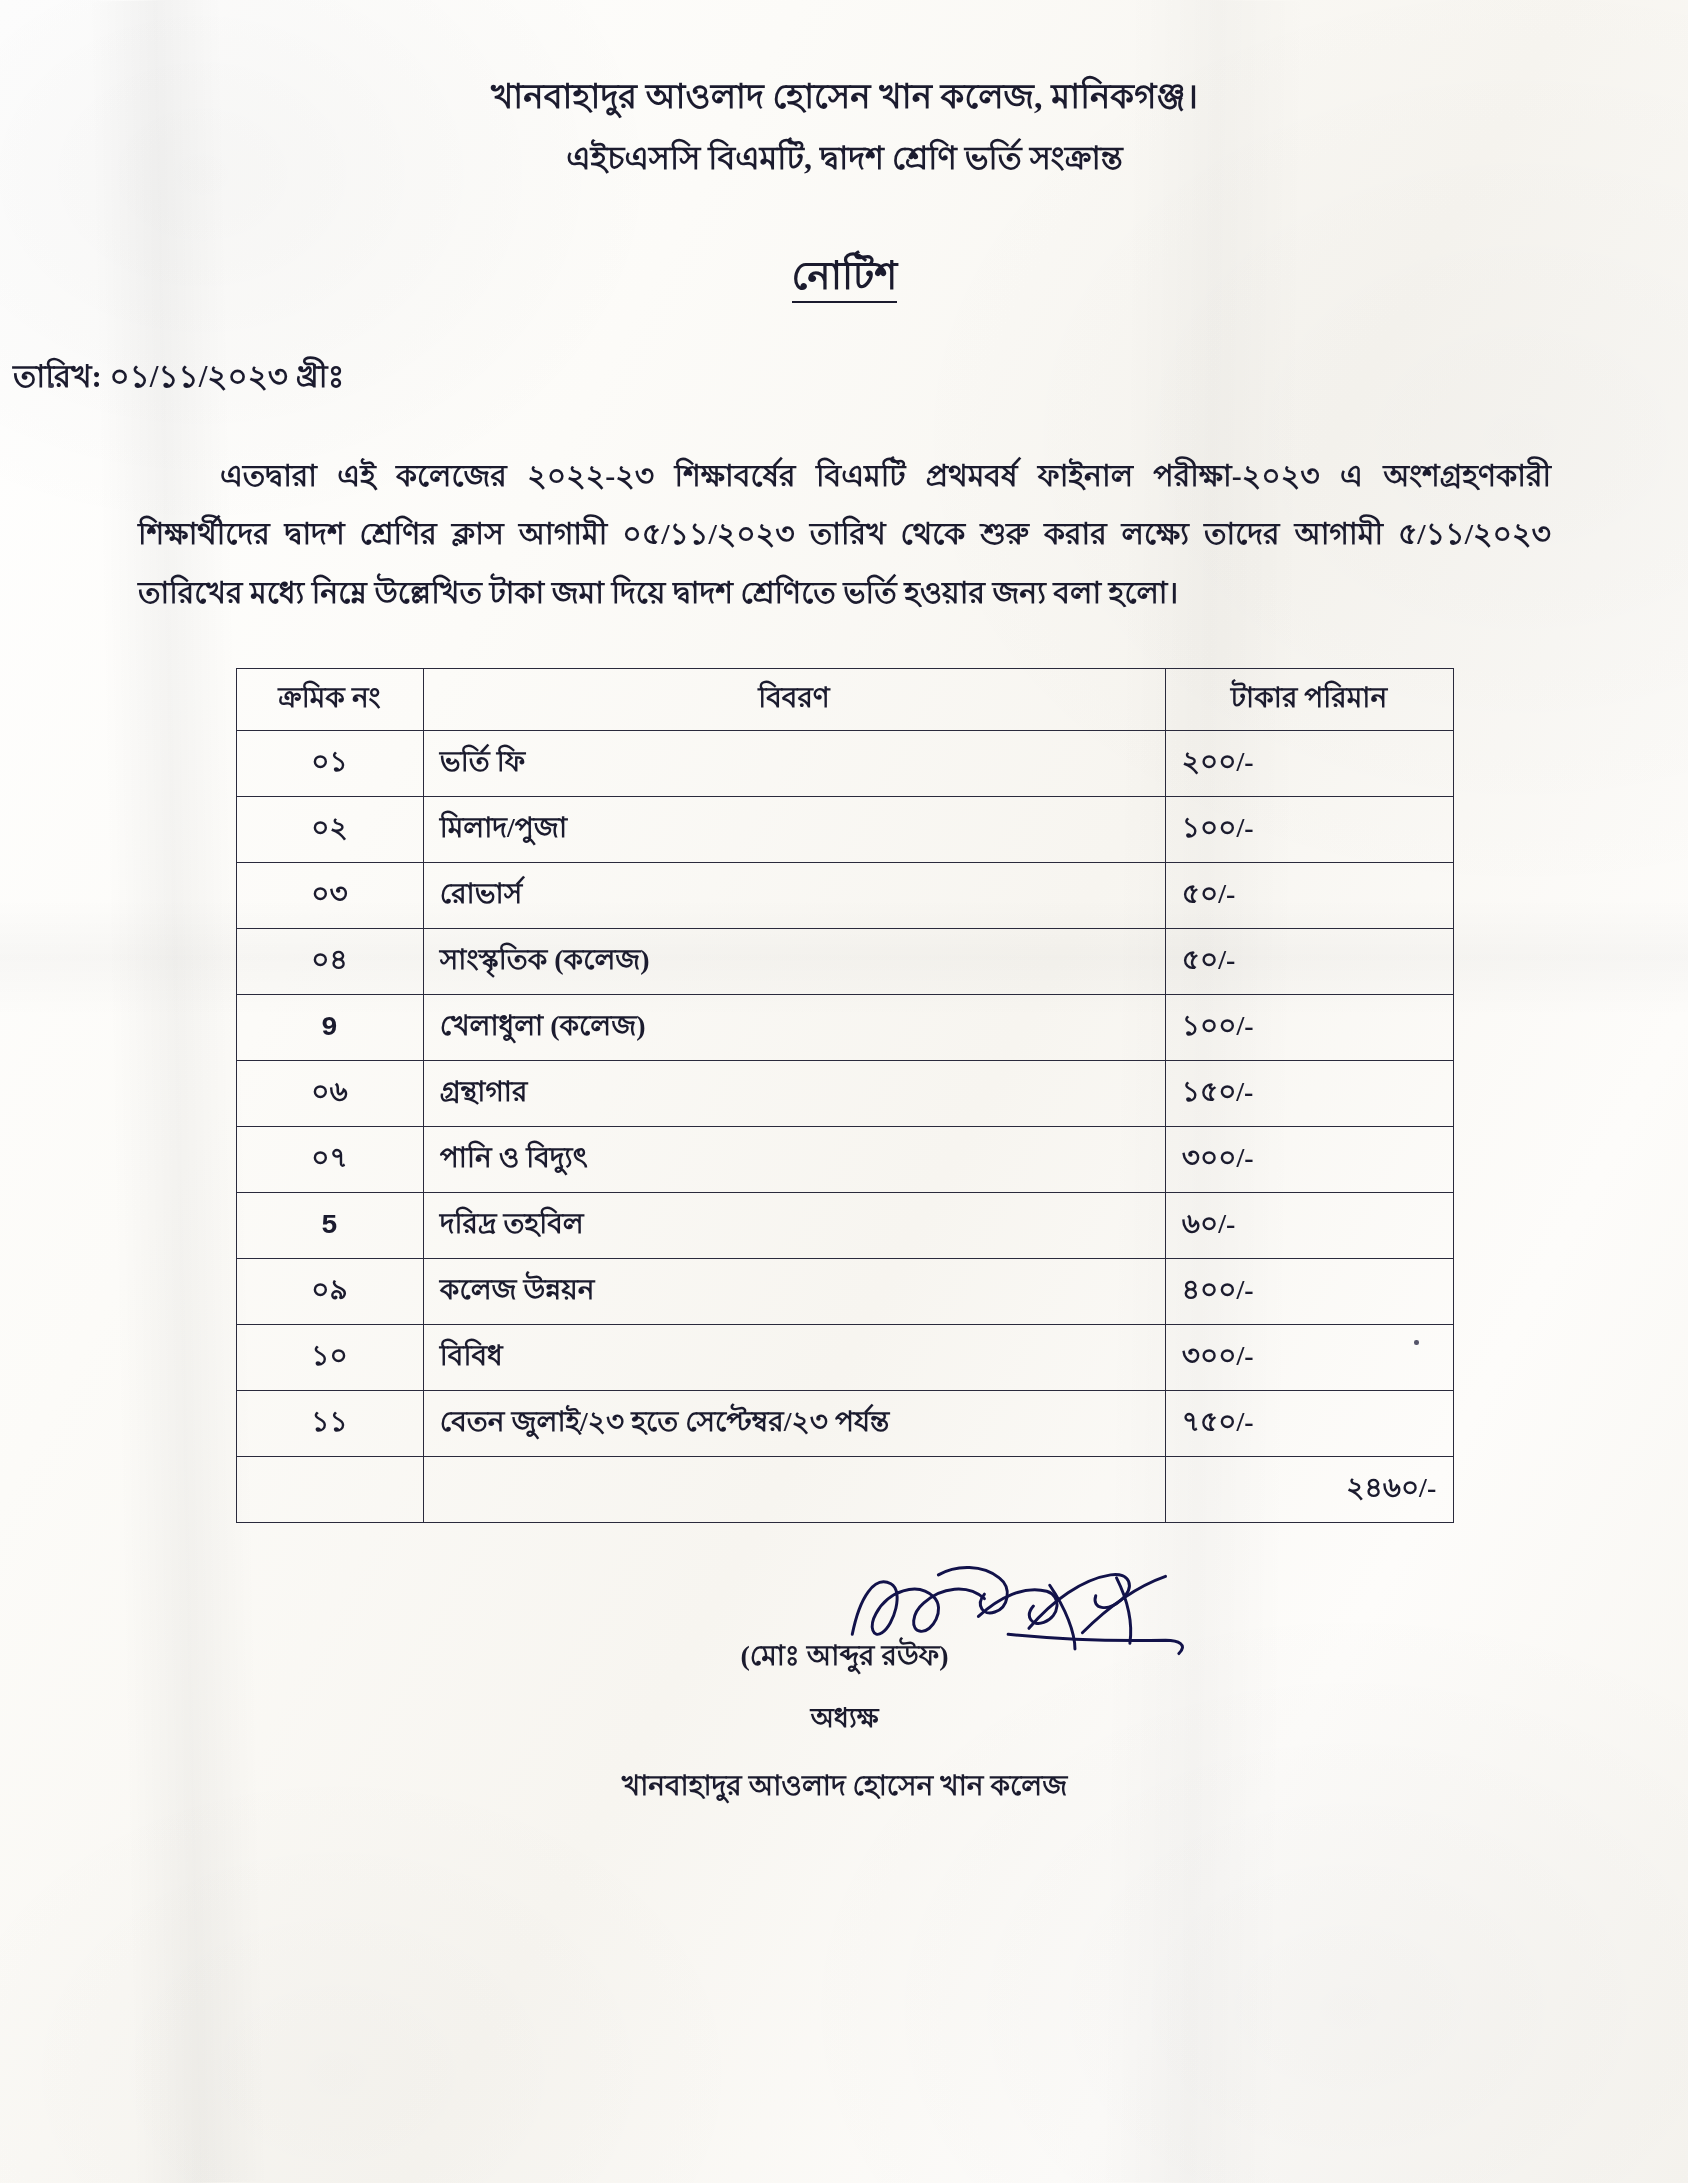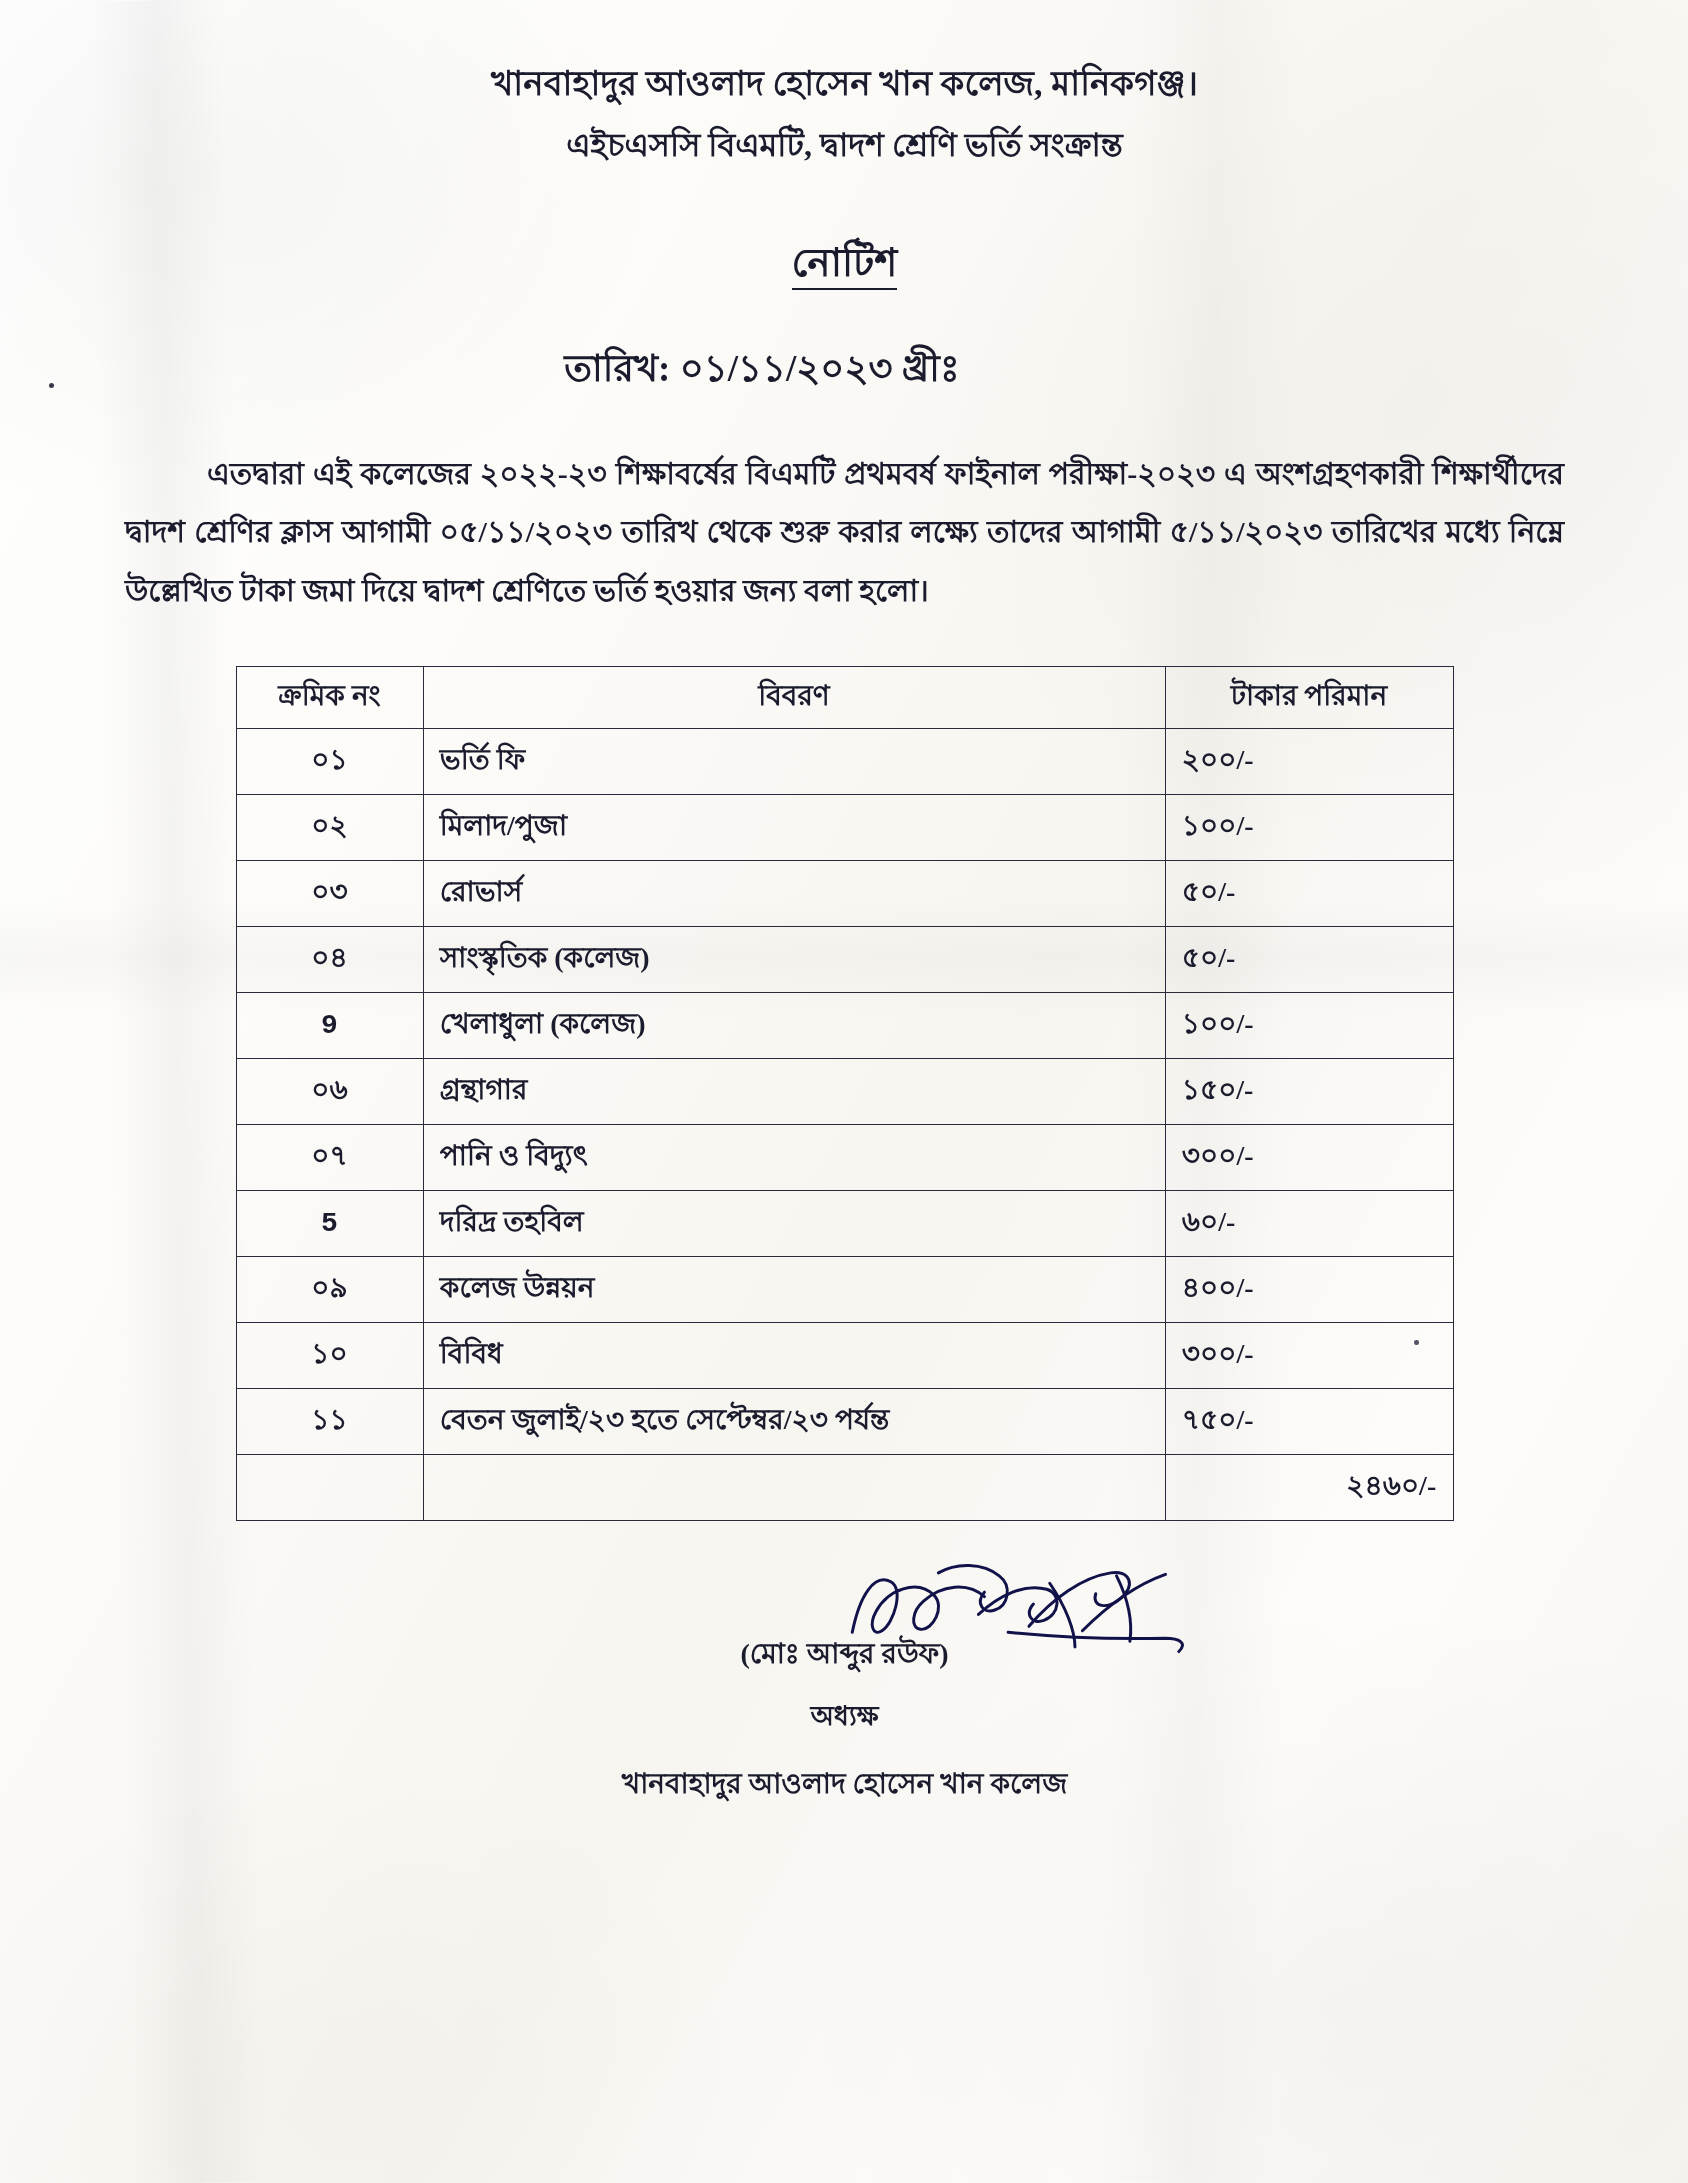--- a/index.html
+++ b/index.html
@@ -33,21 +33,21 @@
     pointer-events: none;
   }
   .crease.c1 { left: 111px; top: 0; width: 134px; height: 2183px; transform: rotate(-1.2deg); }
   .crease.c2 { left: 1114px; top: 0; width: 178px; height: 2183px; transform: rotate(0.8deg); opacity: .7; }
   .crease.c3 { left: 0; top: 898px; width: 1689px; height: 119px;
      background: linear-gradient(180deg, rgba(0,0,0,0) 0%, rgba(0,0,0,0.025) 50%, rgba(0,0,0,0) 100%); }
 
   .content {
     position: relative;
     z-index: 3;
-    padding: 0;
+    padding: 13px;
   }
 
   .header {
     text-align: center;
     padding-top: 58px;
     line-height: 1.55;
   }
   .college-name {
     font-size: 34px;
     font-weight: 700;
@@ -62,24 +62,24 @@
     text-align: center;
     margin-top: 61px;
     font-size: 39px;
     font-weight: 700;
   }
   .notice-word span {
     border-bottom: 2.2px solid #1b1b2e;
     padding-bottom: 4.5px;
   }
   .date-line {
-    text-align: center;
+    text-align: left;
     padding-right: 165px;
     margin-top: 42px;
-    font-size: 37px;
+    font-size: 31px;
     font-weight: 700;
   }
   .body-text {
     margin: 43px 125px 0 125px;
     font-size: 30px;
     line-height: 1.95;
     text-align: justify;
     text-justify: inter-word;
     font-weight: 600;
   }

